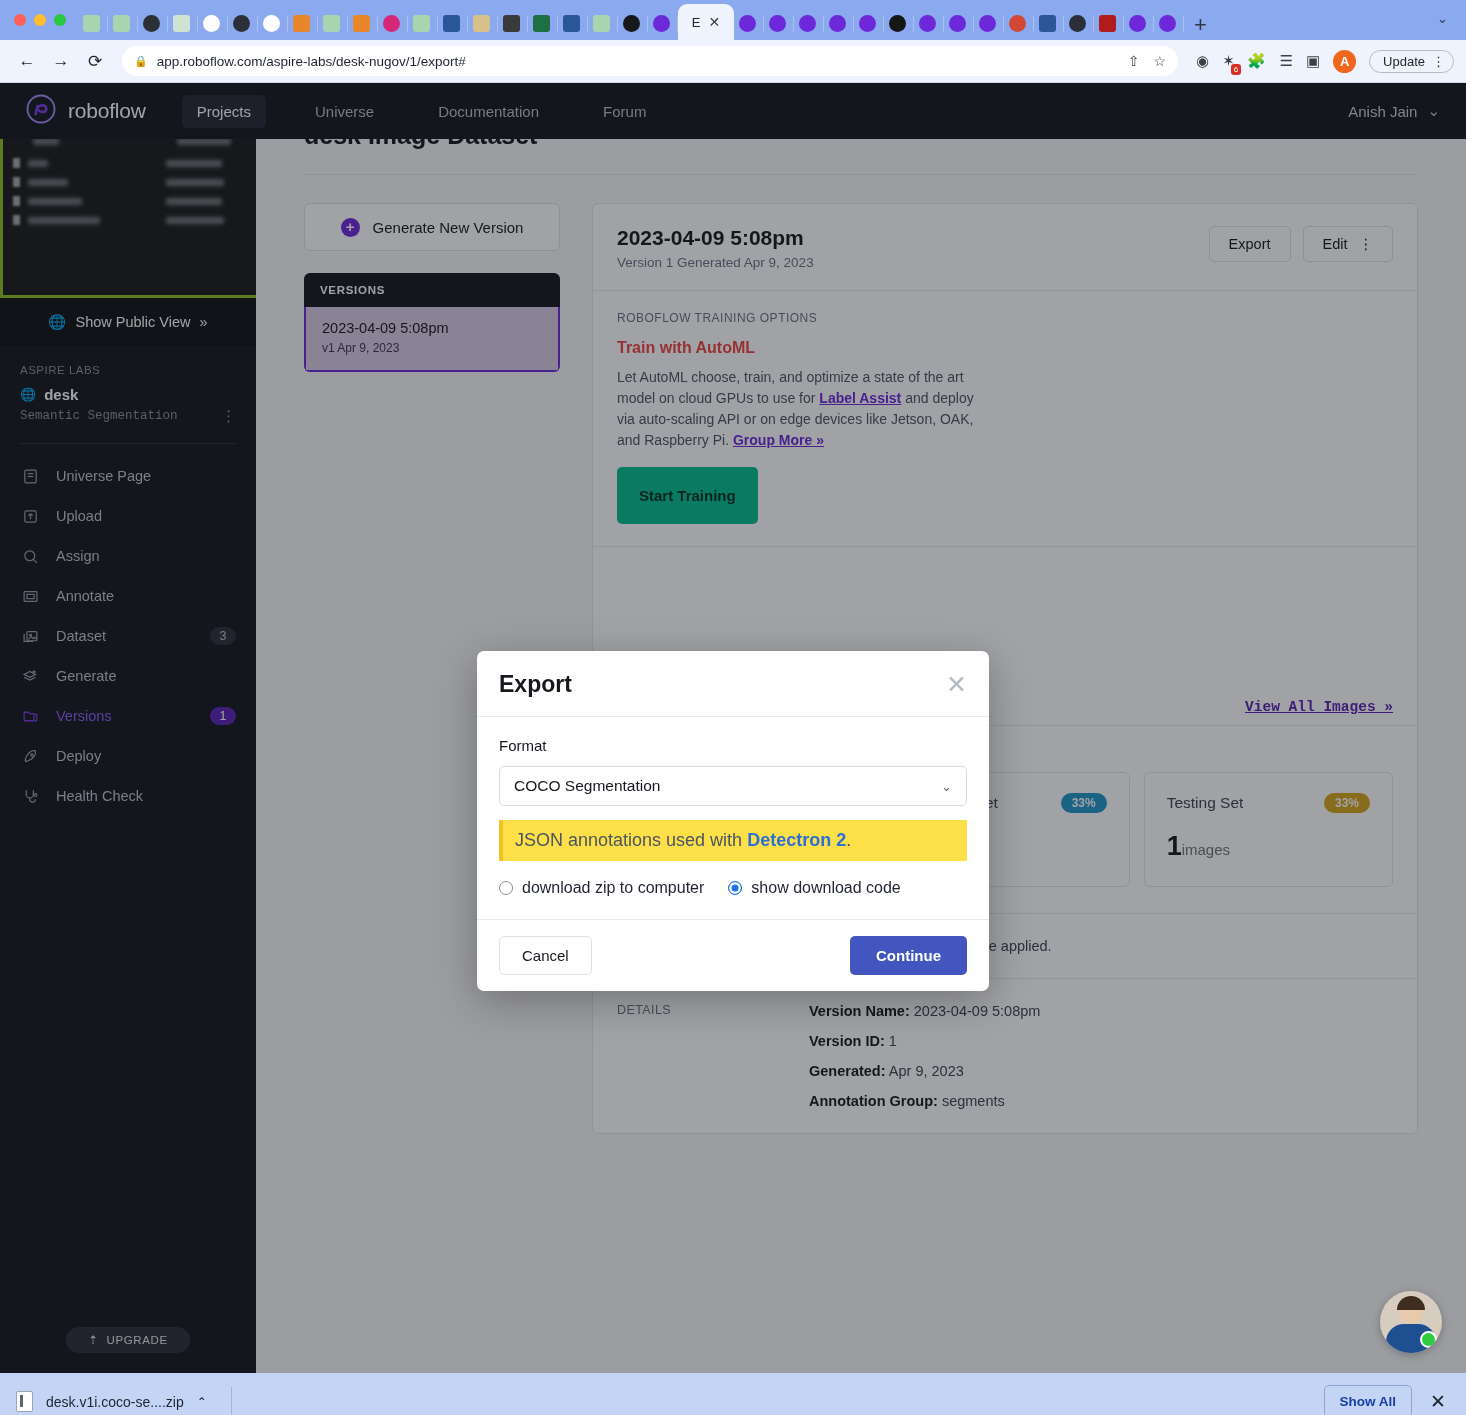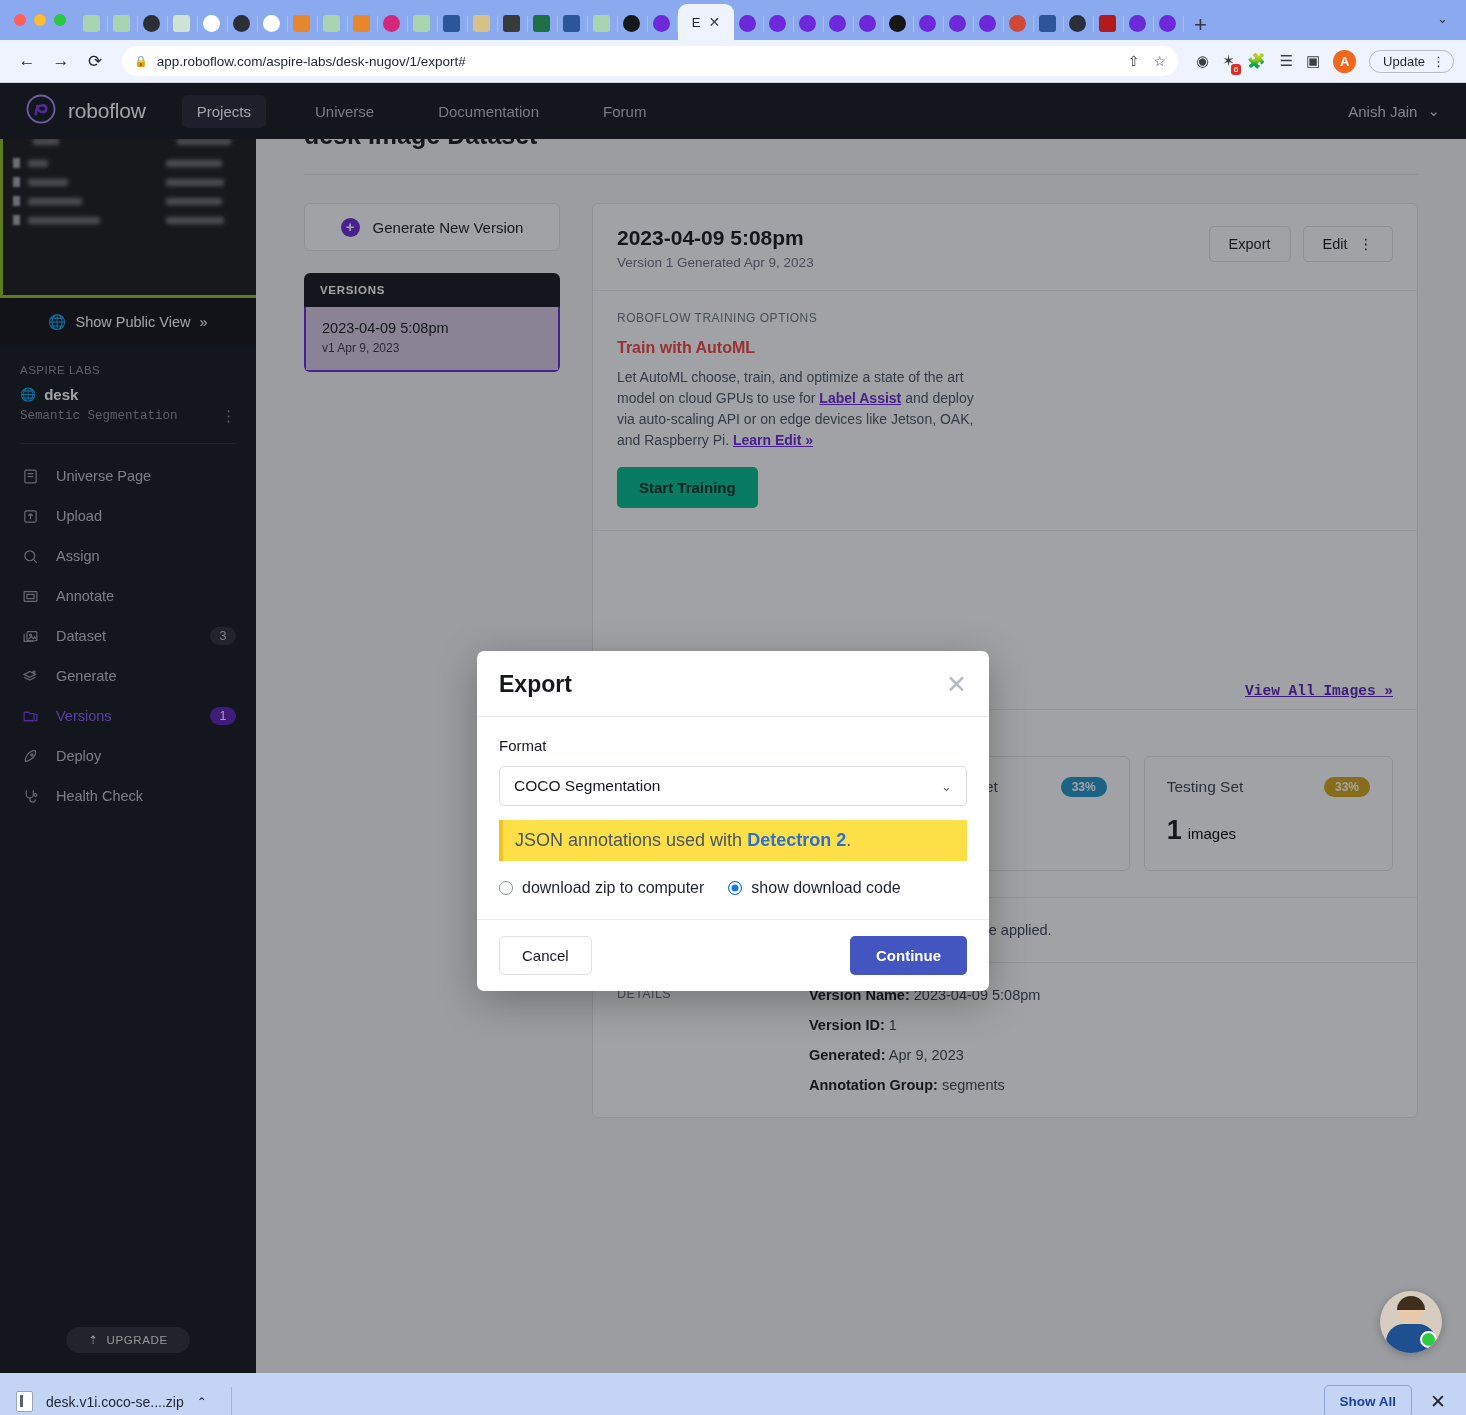--- a/index.html
+++ b/index.html
@@ -151,33 +151,33 @@
     font-size: 14.5px; padding: 9px 19px; display: flex; align-items: center; gap: 11px;
   }
   .rc-sep { height: 1px; background: #e9eaed; }
   .rc-sect { padding: 20px 24px 22px 24px; }
   .sect-label { font-size: 12px; letter-spacing: .5px; color: #6b7280; }
   .sect-h3 { font-size: 16px; font-weight: bold; color: #ef4444; margin-top: 14px; }
   .sect-p { font-size: 14px; color: #4b5563; line-height: 1.5; max-width: 378px; margin-top: 10px; }
   .lnk { color: #6d28d9; font-weight: bold; }
   #start-training {
     margin-top: 16px; background: #00bf8f; color: #0b2b22; font-size: 15px; font-weight: bold;
-    border-radius: 5px; padding: 12px 22px; display: inline-block;
+    border-radius: 5px; padding: 20px 22px; display: inline-block;
   }
   .viewall { text-align: right; padding: 0 24px 10px 24px; }
   .viewall a { color: #5b21b6; font-size: 14.5px; font-weight: bold; font-family: Liberation Mono, monospace; }
   .split-label { font-size: 12px; letter-spacing: .5px; color: #6b7280; padding: 0 24px; }
   #split-cards { display: flex; gap: 14px; padding: 14px 24px 26px 24px; }
   .split-card { flex: 1; border: 1px solid #e4e5e8; border-radius: 6px; padding: 20px 22px 24px 22px; }
   .split-top { display: flex; align-items: center; }
   .split-name { font-size: 15.5px; color: #3d4350; }
   .pct { margin-left: auto; color: #fff; font-size: 12px; font-weight: bold; border-radius: 10px; padding: 3px 11px; }
   .split-count { margin-top: 18px; }
   .split-count b { font-size: 27px; color: #16181d; }
-  .split-count span { font-size: 15px; color: #000000; margin-left: 6px; }
+  .split-count span { font-size: 15px; color: #737373; }
   .kv-row { display: flex; padding: 24px; border-top: 1px solid #e9eaed; }
   .kv-key { width: 192px; flex: 0 0 192px; font-size: 12.5px; letter-spacing: .4px; color: #6b7280; }
   .kv-val { font-size: 14.5px; color: #3d4350; }
   .kv-val .dl { margin-bottom: 14px; }
   .kv-val .dl:last-child { margin-bottom: 0; }
   .kv-val b { color: #16181d; }
 
   
   #dim { position: absolute; inset: 0; background: rgba(20,22,29,.40); }
 
@@ -664,21 +664,21 @@
               <span>⋮</span>
             </div>
           </div>
         </div>
         <div class="rc-sep"></div>
 
         <div class="rc-sect">
           <div class="sect-label">ROBOFLOW TRAINING OPTIONS</div>
           <div class="sect-h3">Train with AutoML</div>
           <div class="sect-p">
-            <span>Let AutoML choose, train, and optimize a state of the art model on cloud GPUs to use for </span><a class="lnk" href="#">Label Assist</a><span> and deploy via auto-scaling API or on edge devices like Jetson, OAK, and Raspberry Pi. </span><a class="lnk" href="#">Learn Edit »</a>
+            <span>Let AutoML choose, train, and optimize a state of the art model on cloud GPUs to use for </span><a class="lnk" href="#">Label Assist</a><span> and deploy via auto-scaling API or on edge devices like Jetson, OAK, and Raspberry Pi. </span><a class="lnk" href="#">Group More »</a>
           </div>
           <div id="start-training">Start Training</div>
         </div>
         <div class="rc-sep"></div>
 
         <div style="height:150px"></div>
         <div class="viewall">
           <a href="#">View All Images »</a>
         </div>
         <div class="rc-sep"></div>

